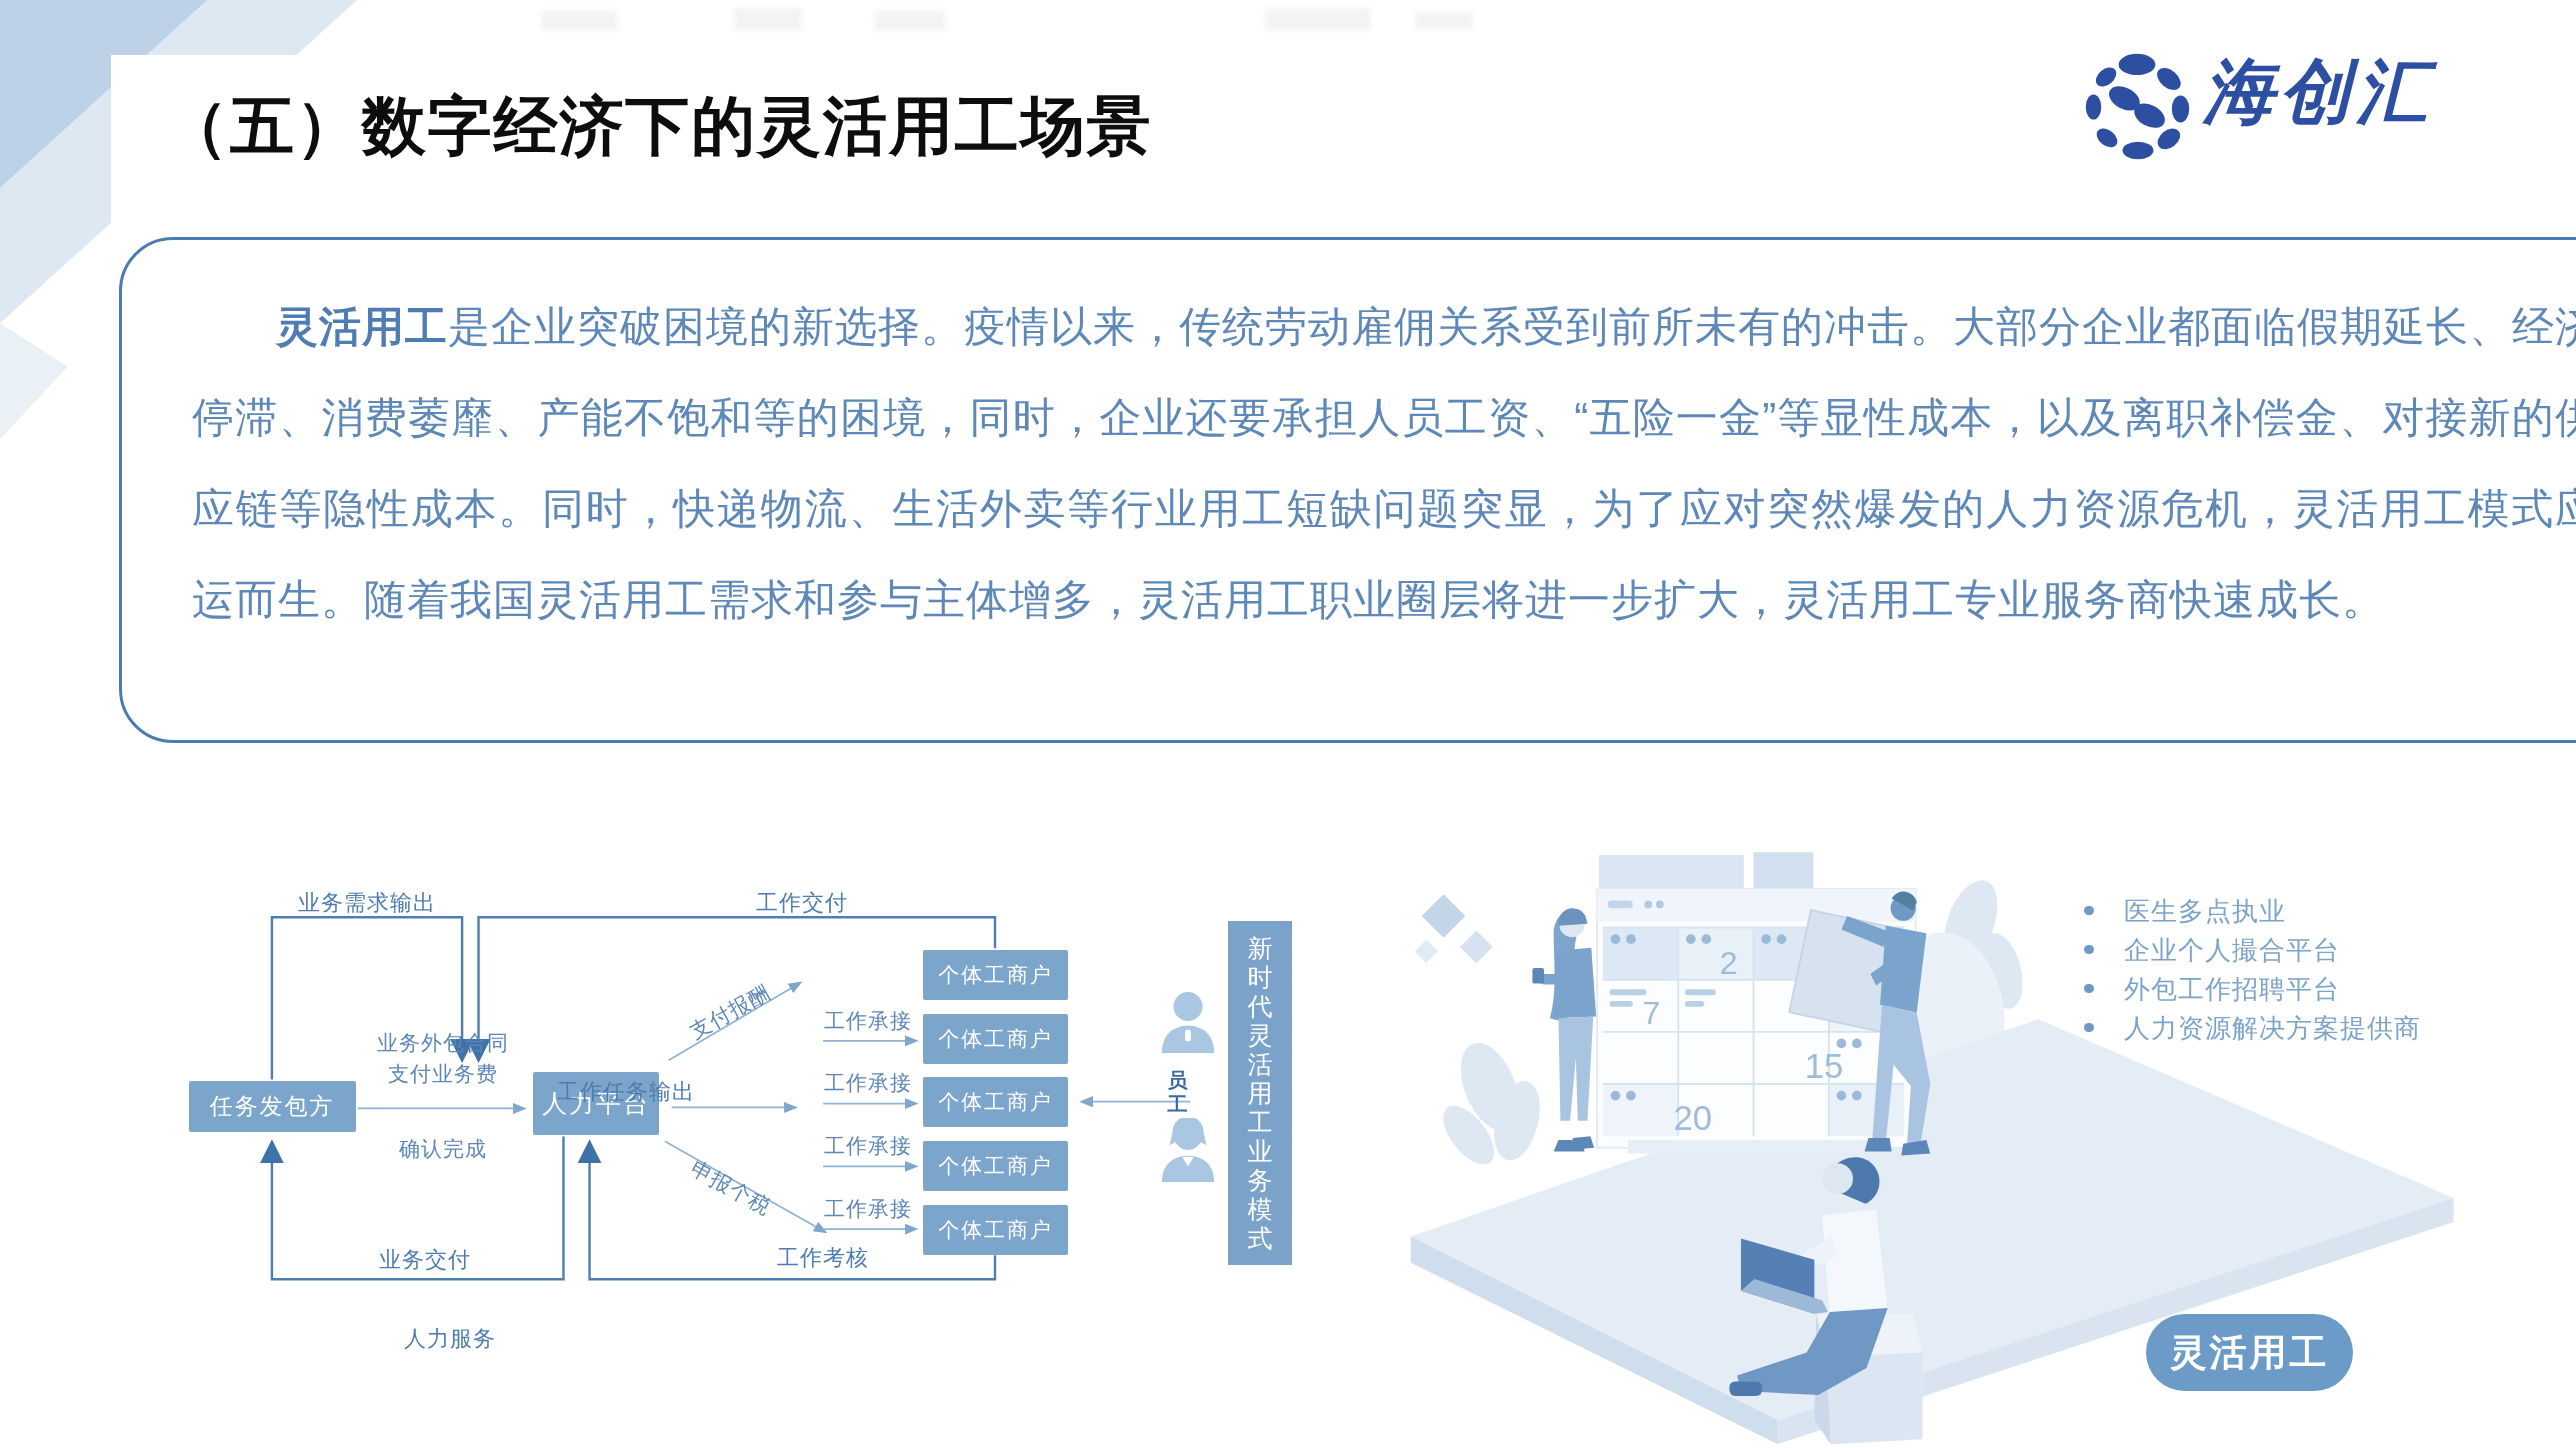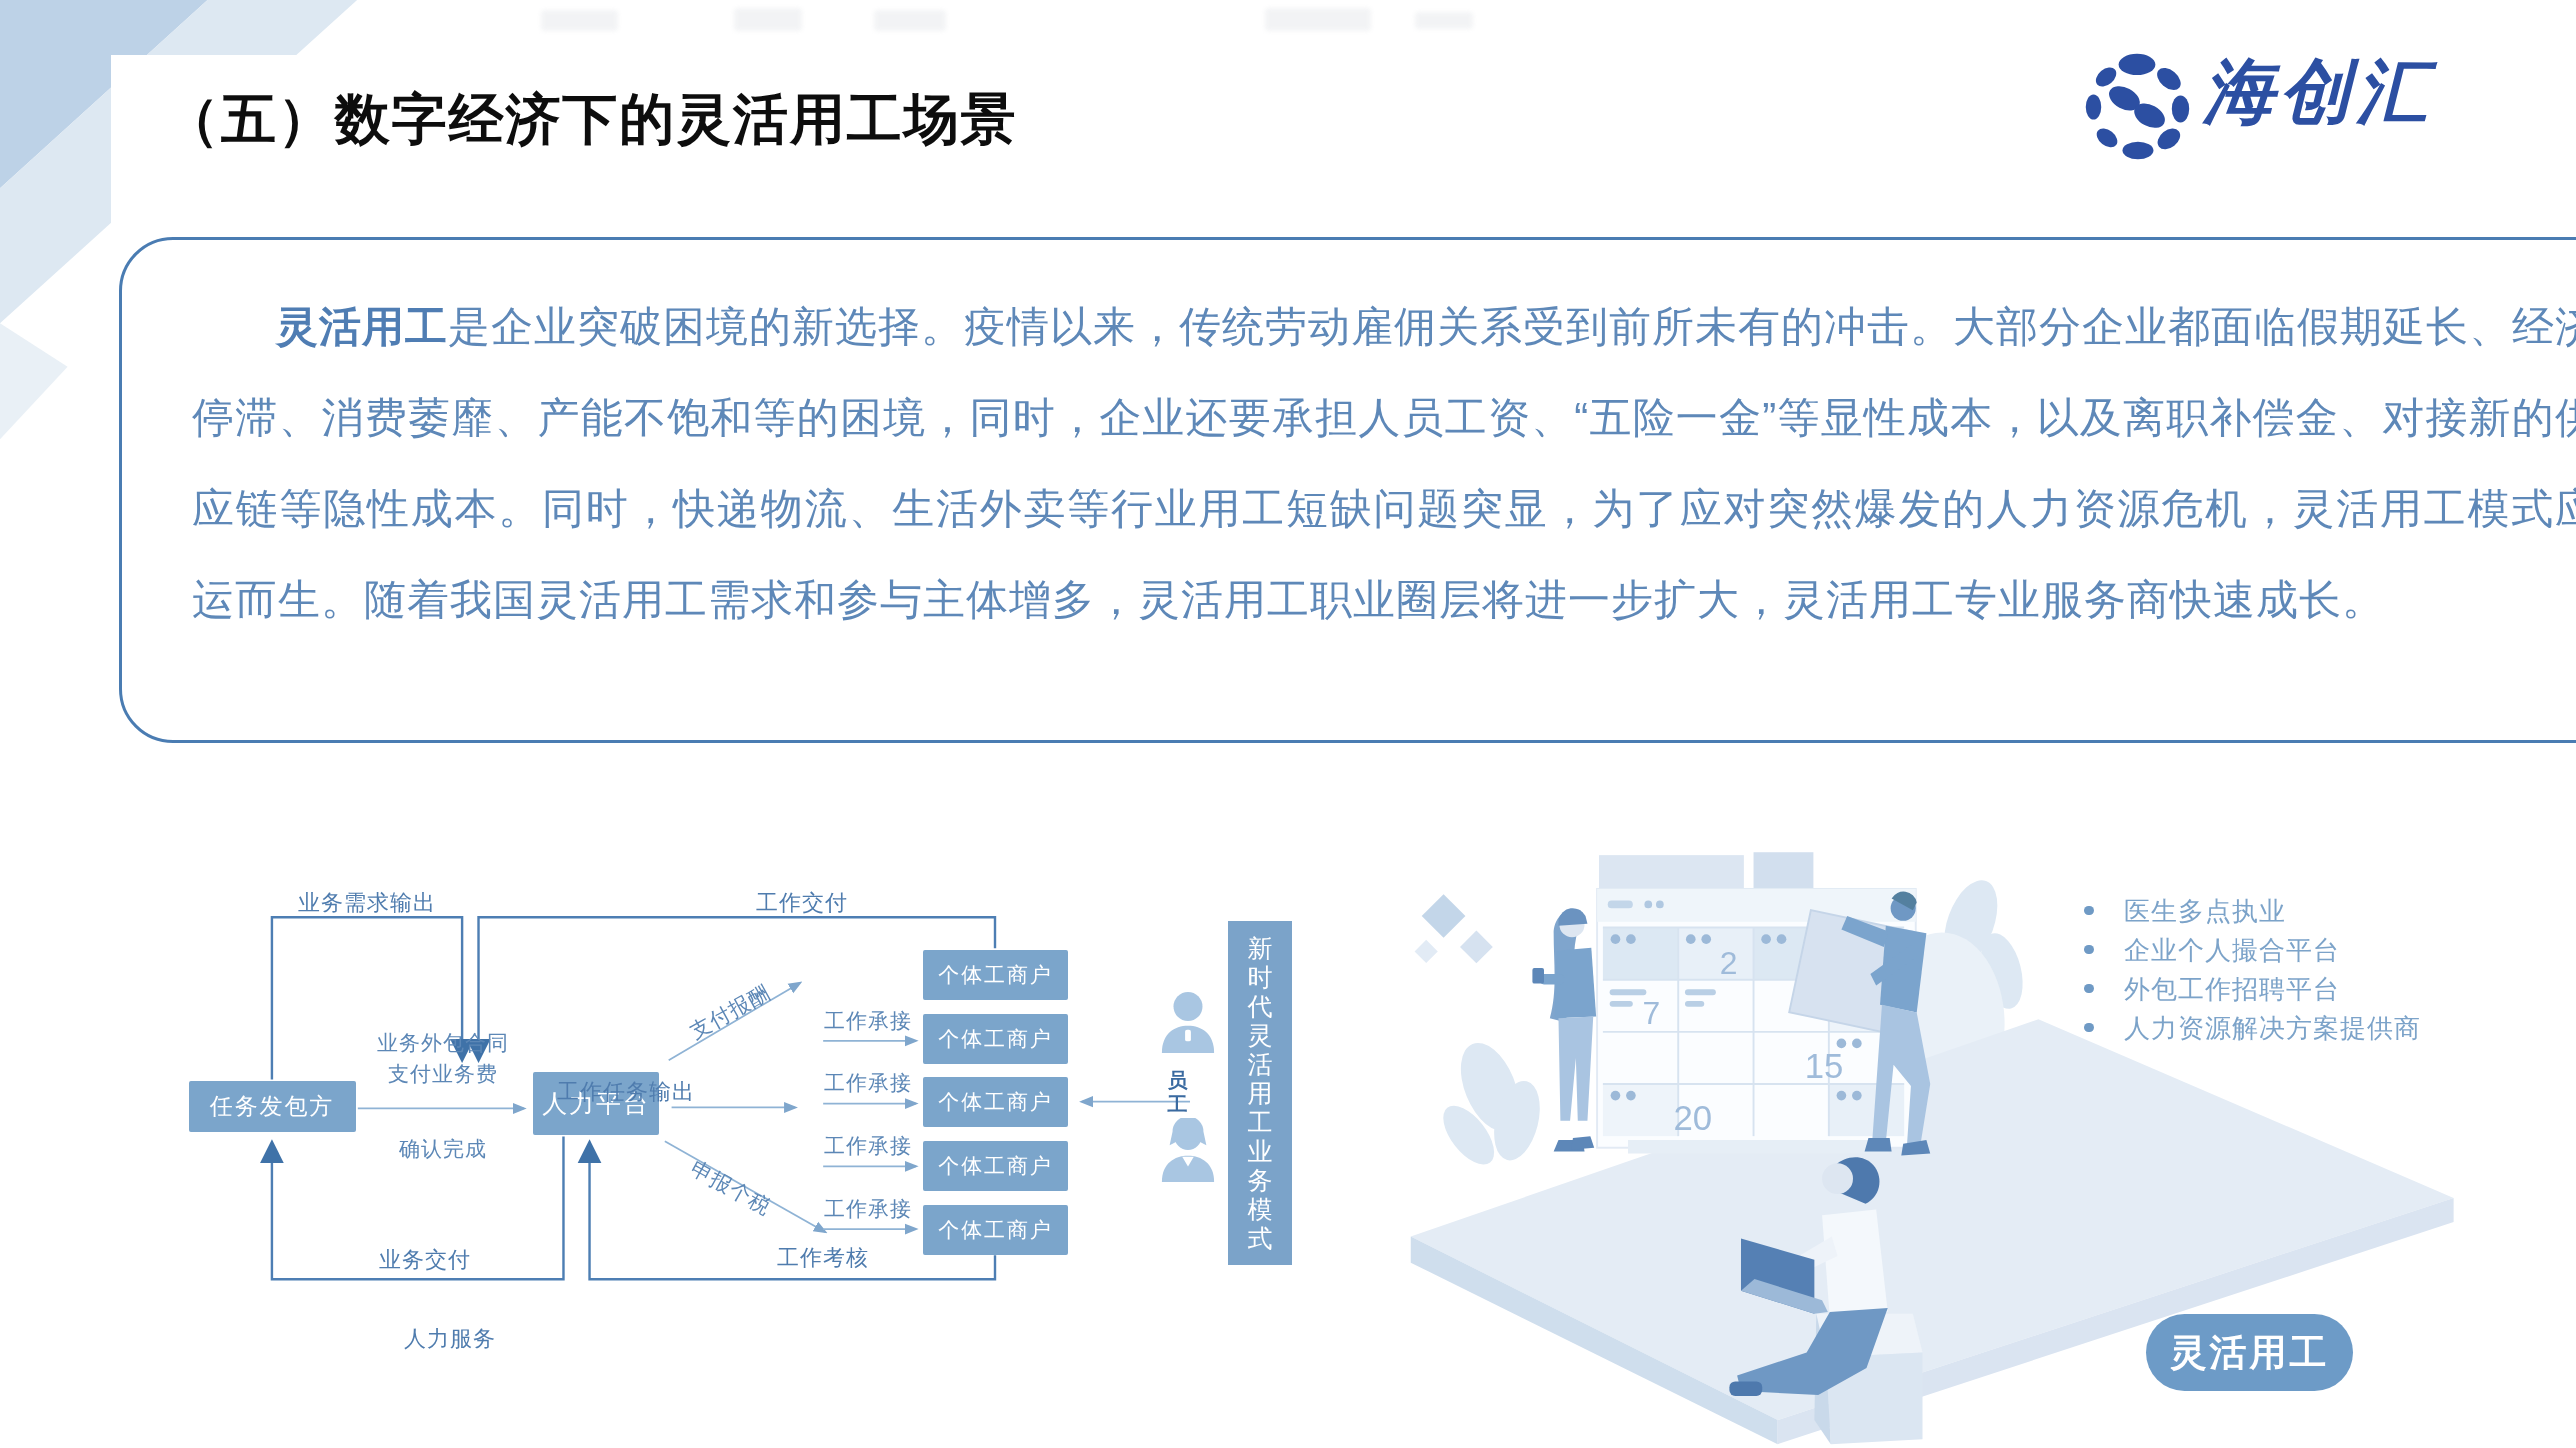--- a/index.html
+++ b/index.html
@@ -10,21 +10,21 @@
   
   #bg-decor { left:0; top:0; }
 
   
   #panel { left:111px; top:55px; width:2465px; height:1394px; background:#fff; }
 
   
   .ghost { position:absolute; background:#e9ebee; opacity:.55; border-radius:3.9px; filter:blur(1.9px); }
 
   
-  #page-title { left:164px; top:83px; font-size:55px; font-weight:800; color:#0d0d0d;
+  #page-title { left:164px; top:83px; font-size:64px; font-weight:800; color:#0d0d0d;
                 letter-spacing:1.9px; white-space:nowrap; }
 
   
   #logo { left:2079px; top:37px; width:483px; height:145px; }
   #logo-text { position:absolute; left:124px; top:7.7px; font-family:"Liberation Serif", serif;
                font-style:italic; font-weight:bold; font-size:71px; color:#2c4fa2; letter-spacing:5.8px; }
 
   
   #intro-box { left:119px; top:237px; width:2552px; height:506px;
                border:3.9px solid #4a7cb2; border-radius:54px; background:#fff;

